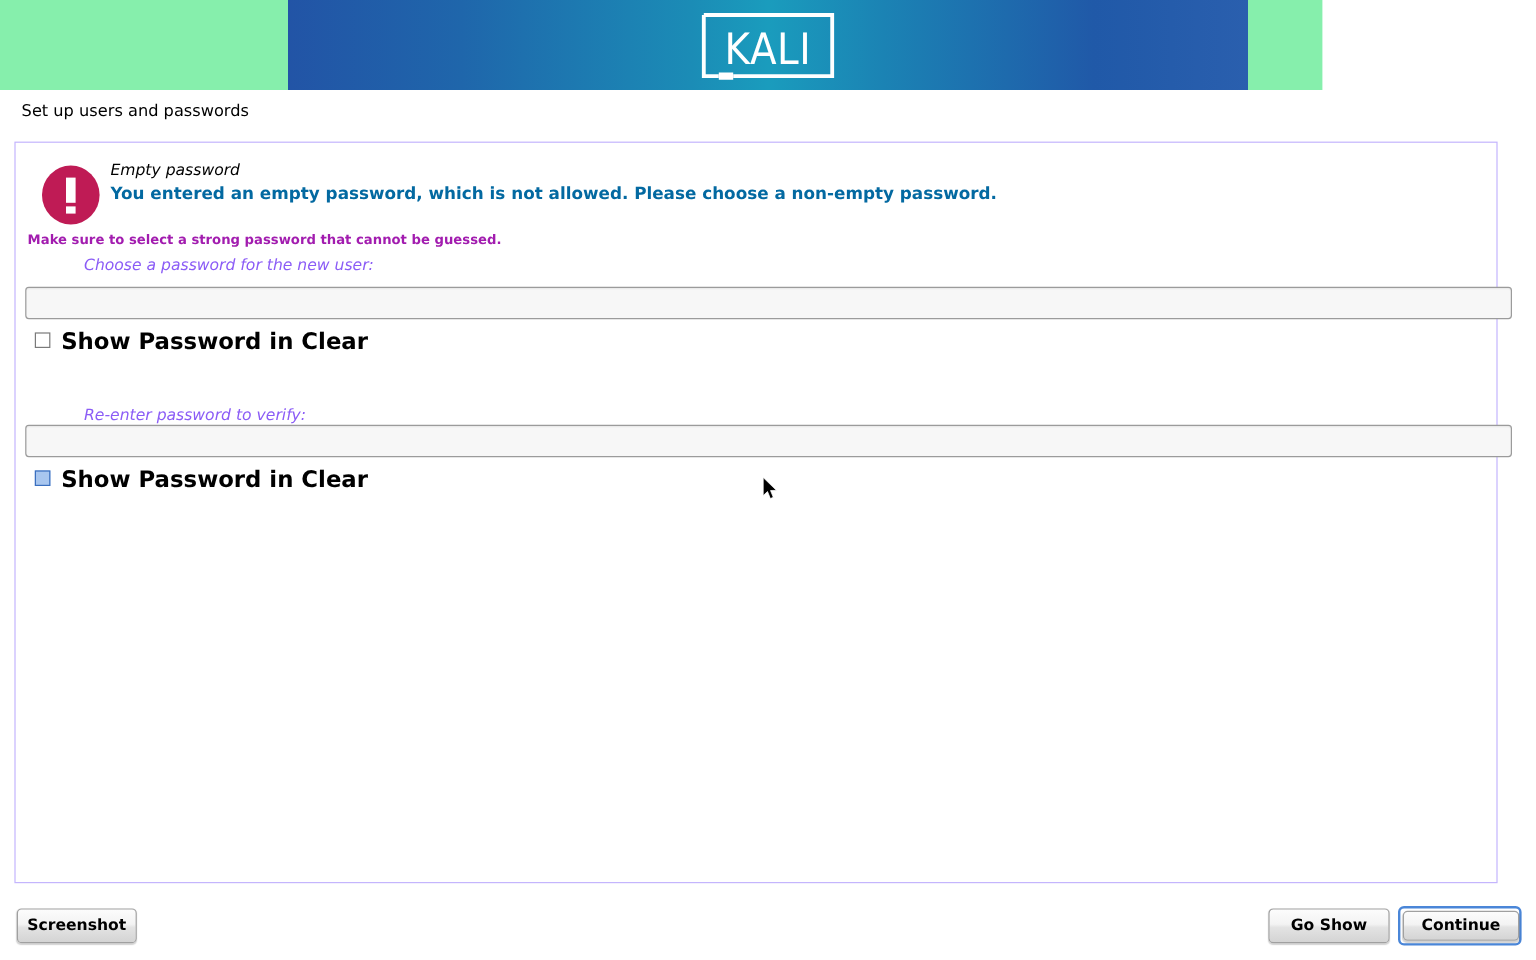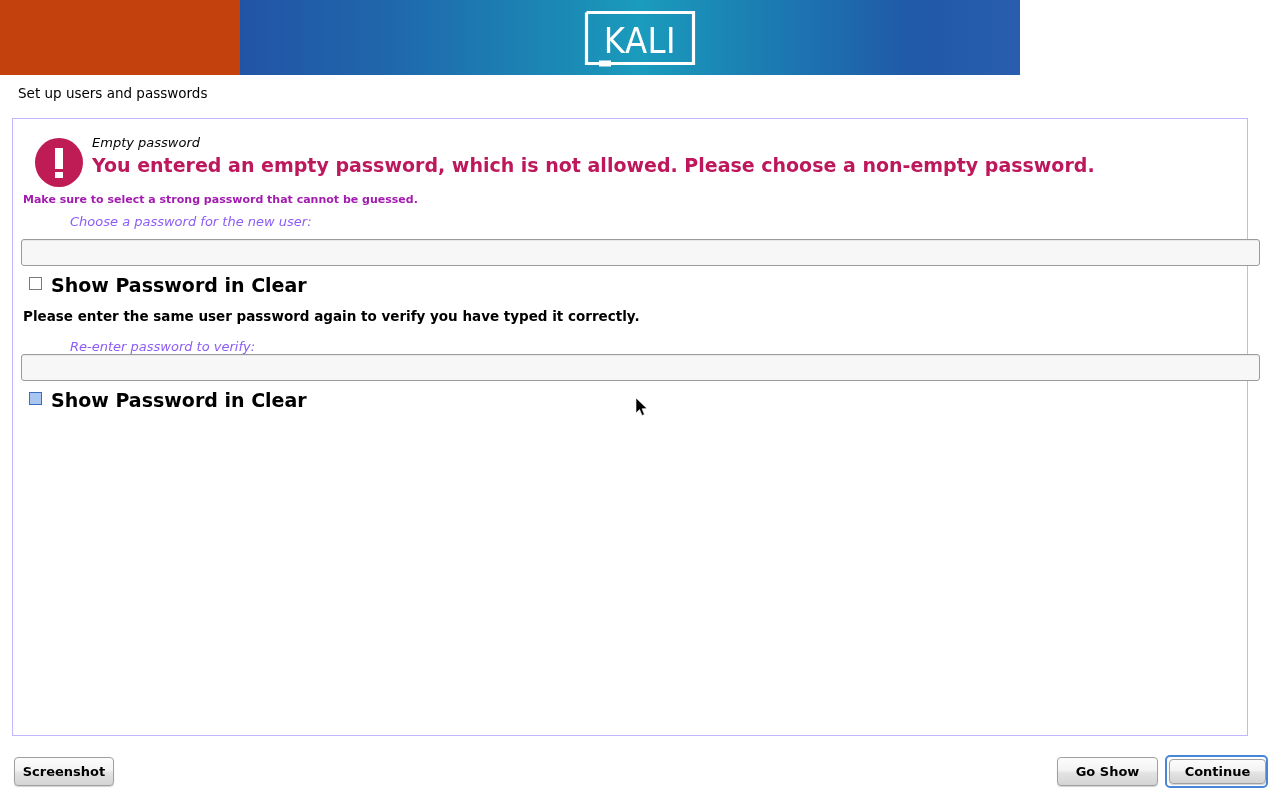--- a/index.html
+++ b/index.html
@@ -16,22 +16,22 @@
     position: relative;
     width: 1280px;
     height: 800px;
     background: #ffffff;
   }
 
   
   .banner {
     position: absolute;
     left: 0; top: 0;
-    width: 1020px; height: 75px;
-    background: #c2410c;
+    width: 1102px; height: 75px;
+    background: #86efac;
     overflow: hidden;
   }
   .banner-gradient {
     position: absolute;
     left: 240px; top: 0;
     width: 800px; height: 75px;
     background: linear-gradient(to right,
       #2254a6 0%,
       #1f66ab 18%,
       #1b8cb6 42%,
@@ -96,23 +96,23 @@
     position: absolute;
     left: 69px; top: 8px;
     font-size: 13px;
     font-style: italic;
     color: #000000;
     white-space: nowrap;
   }
   .error-body {
     position: absolute;
     left: 69px; top: 27px;
-    font-size: 19px;
-    font-weight: bold;
-    color: #be185d;
+    font-size: 14px;
+    font-weight: bold;
+    color: #0369a1;
     white-space: nowrap;
   }
 
   
   .strong-note {
     position: absolute;
     left: 10px; top: 74px;
     font-size: 11px;
     font-weight: bold;
     color: #a21caf;
@@ -265,21 +265,20 @@
     <div class="strong-note">Make sure to select a strong password that cannot be guessed.</div>
 
     <div class="field-label label-1">Choose a password for the new user:</div>
     <input class="text-input input-1" type="password" placeholder="" value="" style="">
 
     <div class="check-row check-row-1">
       <div class="checkbox"></div>
       <div class="check-label">Show Password in Clear</div>
     </div>
 
-    <div class="verify-note">Please enter the same user password again to verify you have typed it correctly.</div>
 
     <div class="field-label label-2">Re-enter password to verify:</div>
     <input class="text-input input-2" type="password" placeholder="" value="" style="">
 
     <div class="check-row check-row-2">
       <div class="checkbox focused"></div>
       <div class="check-label">Show Password in Clear</div>
     </div>
 
   </div>

